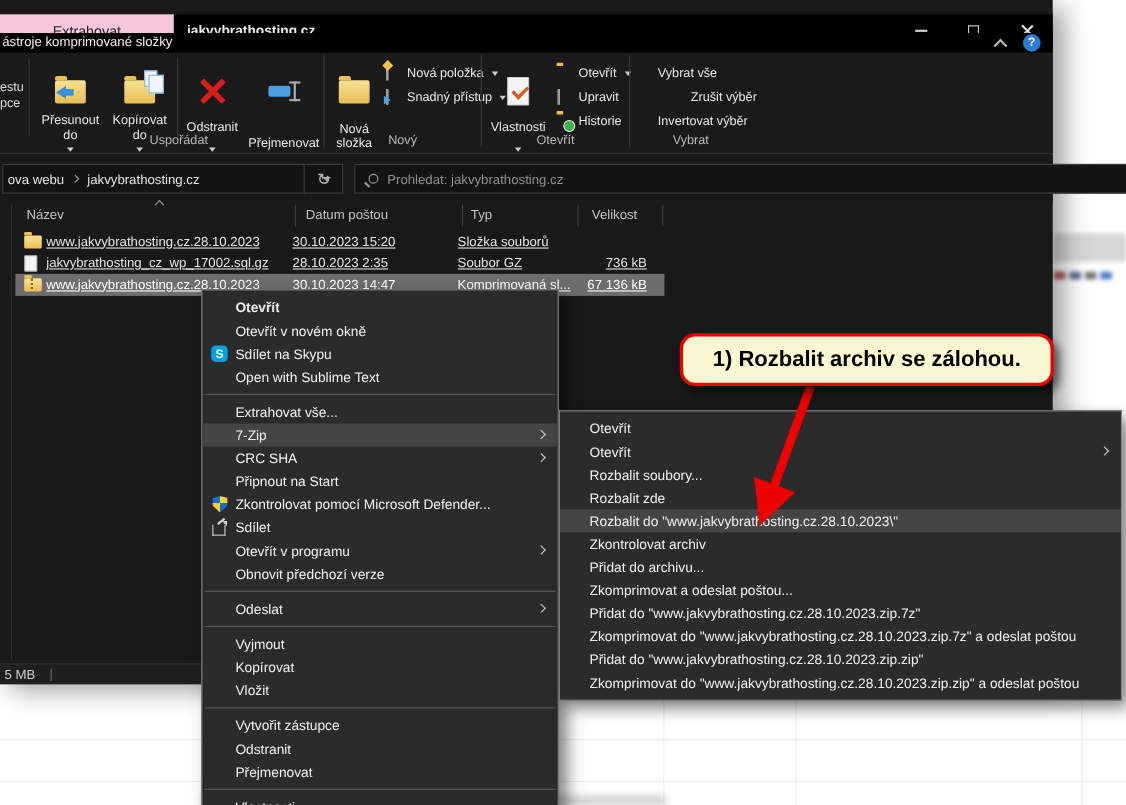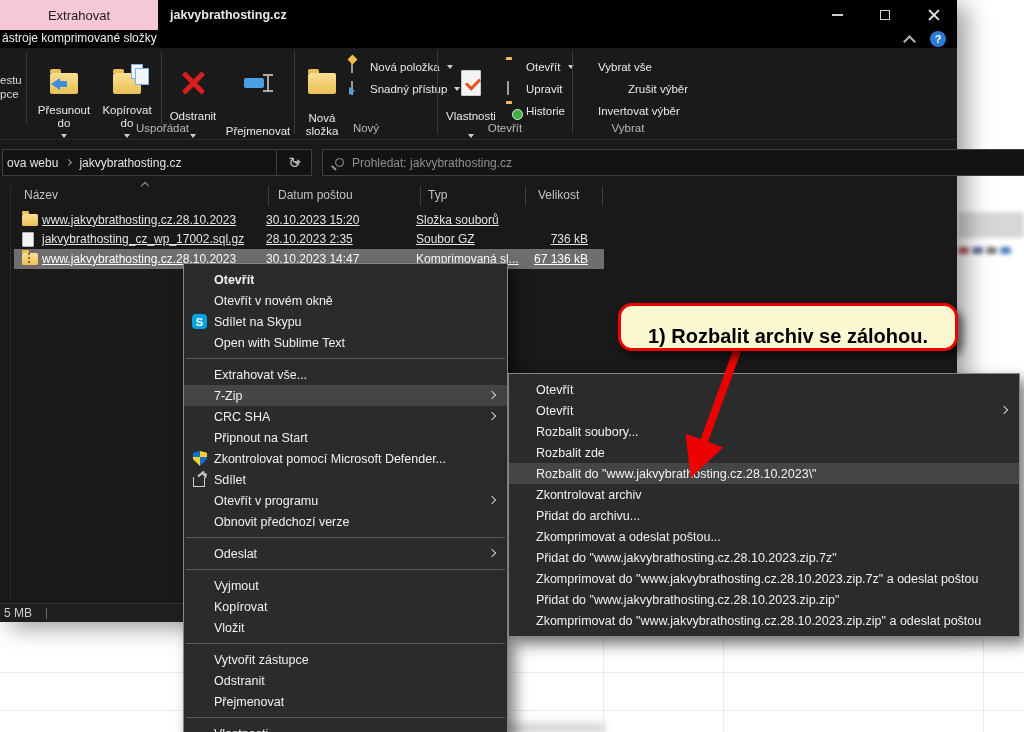--- a/index.html
+++ b/index.html
@@ -11,21 +11,21 @@
   .bg-grid-h { position:absolute; left:0; width:1024px; height:1px; background:#ececec; }
   .bg-grid-v { position:absolute; top:622px; width:1px; height:110px; background:#ececec; }
   .bg-blurbar { position:absolute; left:958px; top:212px; width:66px; height:26px; background:#d7d7d7; filter:blur(2px); border-radius:3px; }
   .bg-dash { position:absolute; top:247px; height:7px; width:11px; filter:blur(2px); border-radius:2px; }
   .bg-menushadow { position:absolute; left:185px; top:724px; width:420px; height:8px; background:#c9c9c9; filter:blur(4px); }
 
   
   .window { position:absolute; left:0; top:0; width:957px; height:622px; background:#191919; z-index:10;
             box-shadow:10px 6px 22px rgba(0,0,0,.38); }
 
-  .titlebar { position:absolute; left:0; top:0; width:100%; height:30px; background:#000; }
+  .titlebar { position:absolute; left:0; top:13px; width:100%; height:30px; background:#000; }
   .ctx-tab { position:absolute; left:0; top:0; width:158px; height:30px; background:#f6c7d9; color:#1c1c1c;
              font-size:13px; display:flex; align-items:center; justify-content:center; }
   .win-title { position:absolute; left:170px; top:0; height:30px; line-height:30px; color:#eaeaea; font-size:12.5px; font-weight:bold; }
   .wc { position:absolute; top:0; width:46px; height:29px; display:flex; align-items:center; justify-content:center; }
   .wc-min { left:814px; } .wc-max { left:862px; } .wc-close { left:910px; }
   .wc-min i { display:block; width:11px; height:2px; background:#cfcfcf; }
   .wc-max i { display:block; width:10px; height:10px; border:1.5px solid #cfcfcf; }
   .wc-close i { display:block; position:relative; width:13px; height:13px; }
   .wc-close i::before, .wc-close i::after { content:""; position:absolute; left:6px; top:0; width:1.8px; height:14px; background:#dedede; }
   .wc-close i::before { transform:rotate(45deg); } .wc-close i::after { transform:rotate(-45deg); }
@@ -157,21 +157,21 @@
   .g-share { position:relative; }
   .g-share::before { content:""; position:absolute; left:1px; top:5px; width:10px; height:9px;
       border:1.5px solid #cfcfcf; border-top:none; }
   .g-share::after { content:""; position:absolute; left:5px; top:1px; width:8px; height:1.8px; background:#cfcfcf; transform:rotate(-40deg); }
   .g-share .tip { position:absolute; right:0; top:0; width:0; height:0; border-left:4px solid transparent;
       border-bottom:4px solid transparent; border-top:4px solid #cfcfcf; border-right:4px solid #cfcfcf; transform:scale(.6); }
 
   
   .callout { position:absolute; left:618px; top:303px; width:340px; height:48px; background:#fbf8d2;
       border:3px solid #ec0000; border-radius:14px; z-index:70; box-shadow:5px 6px 9px rgba(0,0,0,.55);
-      display:flex; align-items:flex-end; justify-content:center; color:#000; font-size:20px; font-weight:bold; }
+      display:flex; align-items:center; justify-content:center; color:#000; font-size:20px; font-weight:bold; }
   .arrow-svg { position:absolute; left:0; top:0; width:1024px; height:732px; z-index:65; pointer-events:none; }
 </style>
 </head>
 <body>
 
 <div class="bg-layer">
   <div class="bg-grid-h" style="top:672px"></div>
   <div class="bg-grid-h" style="top:710px"></div>
   <div class="bg-grid-v" style="left:603px"></div>
   <div class="bg-grid-v" style="left:723px"></div>

